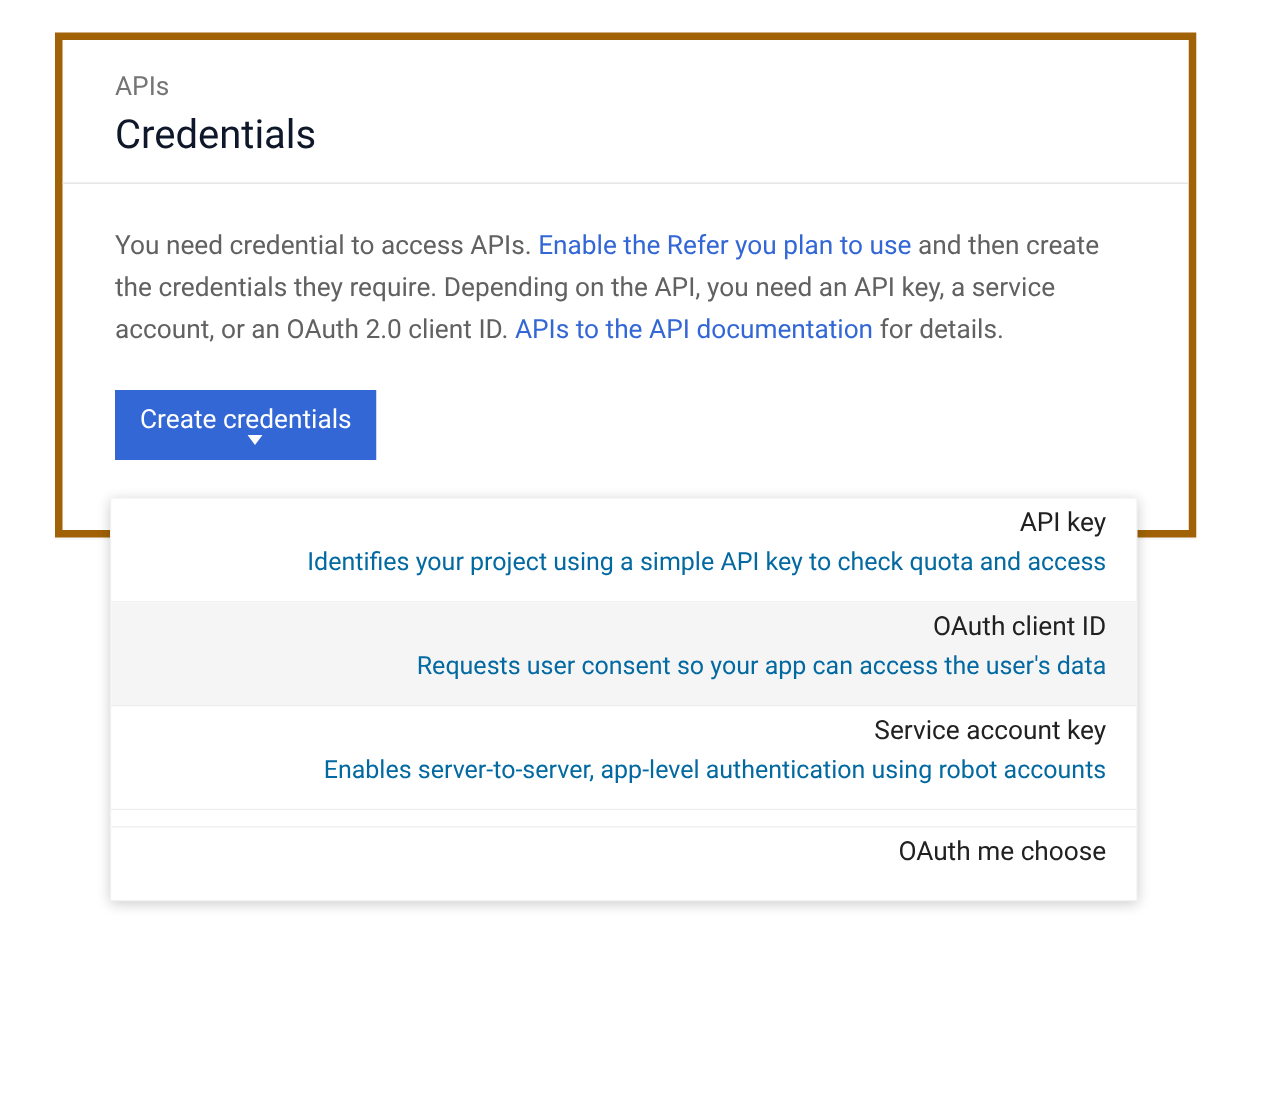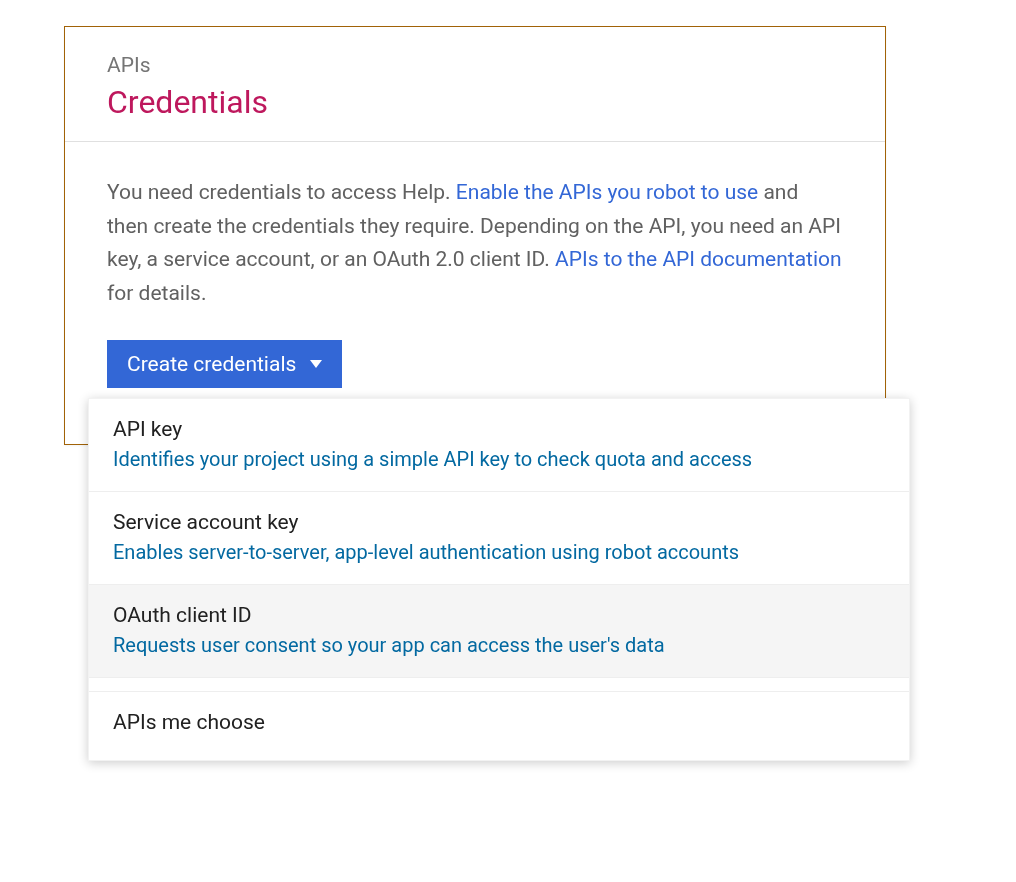--- a/index.html
+++ b/index.html
@@ -7,39 +7,38 @@
       font-family: Roboto, Arial, sans-serif;
       background: #fff;
       width: 1016px;
       height: 882px;
       position: relative;
     }
     .card {
       position: absolute;
       top: 26px;
       left: 44px;
-      width: 822px;
+      width: 913px;
       background: #fff;
-      border: 1px solid #a16207;
+      border: 6px solid #a16207;
       box-shadow: 0 1px 2px rgba(0,0,0,0.05);
-      margin-left: 20px;
     }
     .card-header {
       padding: 26px 42px 20px 42px;
       border-bottom: 1px solid #e0e0e0;
     }
     .section-label {
       font-size: 21px;
       color: #757575;
       font-weight: 400;
       margin-bottom: 6px;
     }
     .page-title {
       font-size: 32px;
-      color: #be185d;
+      color: #0f172a;
       font-weight: 400;
     }
     .card-body {
       padding: 34px 42px 56px 42px;
     }
     .intro {
       font-size: 21px;
       color: #616161;
       line-height: 1.6;
       margin-bottom: 30px;
@@ -53,38 +52,40 @@
       display: inline-flex;
       align-items: center;
       background: #3367d6;
       color: #fff;
       border: none;
       font-size: 21px;
       font-weight: 400;
       padding: 12px 20px;
       cursor: pointer;
       font-family: inherit;
+      flex-direction: column;
     }
     .btn .caret {
       margin-left: 14px;
       display: inline-flex;
     }
     .dropdown {
       position: absolute;
       top: 398px;
       left: 88px;
       width: 822px;
       background: #fff;
       box-shadow: 0 2px 10px rgba(0,0,0,0.2);
       border: 1px solid rgba(0,0,0,0.05);
     }
     .menu-item {
-      padding: 18px 24px 20px 24px;
+      padding: 8px 24px 20px 24px;
       border-bottom: 1px solid #eee;
       cursor: pointer;
+      text-align: right;
     }
     .menu-item.selected {
       background: #f5f5f5;
     }
     .menu-item:last-child {
       border-bottom: none;
     }
     .menu-title {
       font-size: 21px;
       color: #212121;
@@ -102,43 +103,43 @@
 </head>
 <body>
 
 <div class="card">
   <div class="card-header">
     <div class="section-label">APIs</div>
     <div class="page-title">Credentials</div>
   </div>
   <div class="card-body">
     <p class="intro">
-      <span>You need credentials to access Help. </span><a>Enable the APIs you robot to use</a><span> and then create the credentials they require. Depending on the API, you need an API key, a service account, or an OAuth 2.0 client ID. </span><a>APIs to the API documentation</a><span> for details.</span>
+      <span>You need credential to access APIs. </span><a>Enable the Refer you plan to use</a><span> and then create the credentials they require. Depending on the API, you need an API key, a service account, or an OAuth 2.0 client ID. </span><a>APIs to the API documentation</a><span> for details.</span>
     </p>
     <button class="btn">
       <span>Create credentials</span>
       <span class="caret">
         <svg width="12" height="8" viewBox="0 0 12 8">
             <path d="M0 0 L12 0 L6 8 Z" fill="#fff"></path>
           </svg>
       </span>
     </button>
   </div>
 </div>
 
 <div class="dropdown">
   <div class="menu-item">
     <div class="menu-title">API key</div>
     <div class="menu-desc">Identifies your project using a simple API key to check quota and access</div>
   </div>
+  <div class="menu-item selected">
+    <div class="menu-title">OAuth client ID</div>
+    <div class="menu-desc">Requests user consent so your app can access the user's data</div>
+  </div>
   <div class="menu-item">
     <div class="menu-title">Service account key</div>
     <div class="menu-desc">Enables server-to-server, app-level authentication using robot accounts</div>
   </div>
-  <div class="menu-item selected">
-    <div class="menu-title">OAuth client ID</div>
-    <div class="menu-desc">Requests user consent so your app can access the user's data</div>
-  </div>
   <div class="menu-divider"></div>
   <div class="menu-item">
-    <div class="menu-title">APIs me choose</div>
+    <div class="menu-title">OAuth me choose</div>
   </div>
 </div>
 
 </body></html>

